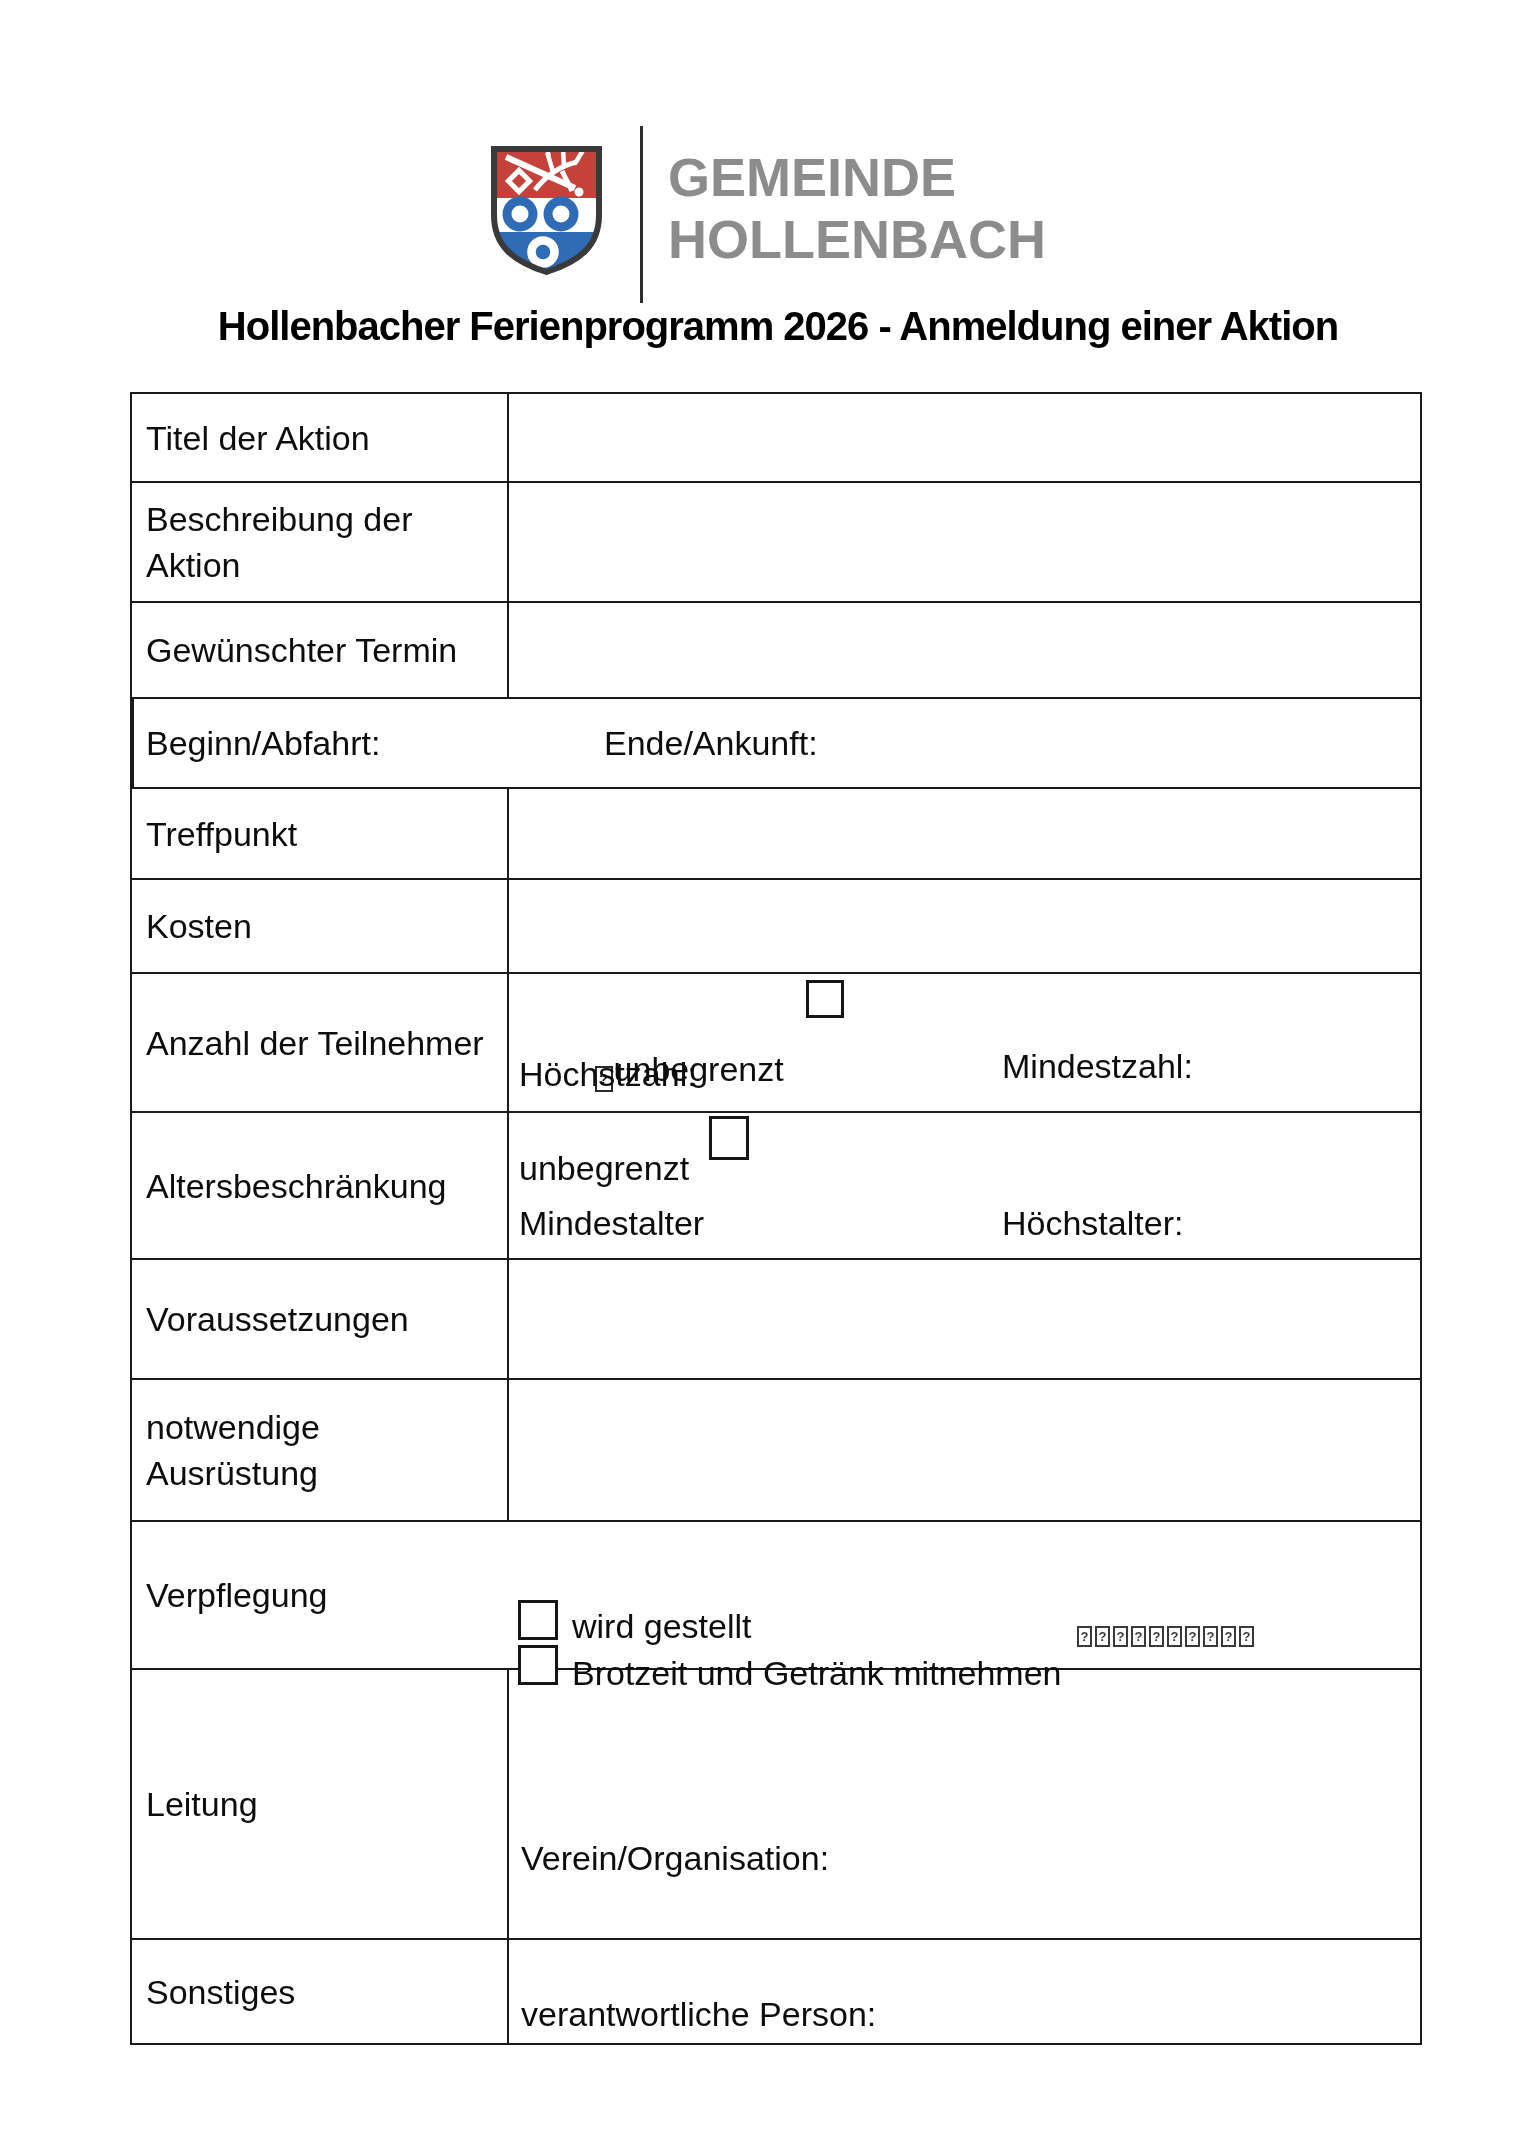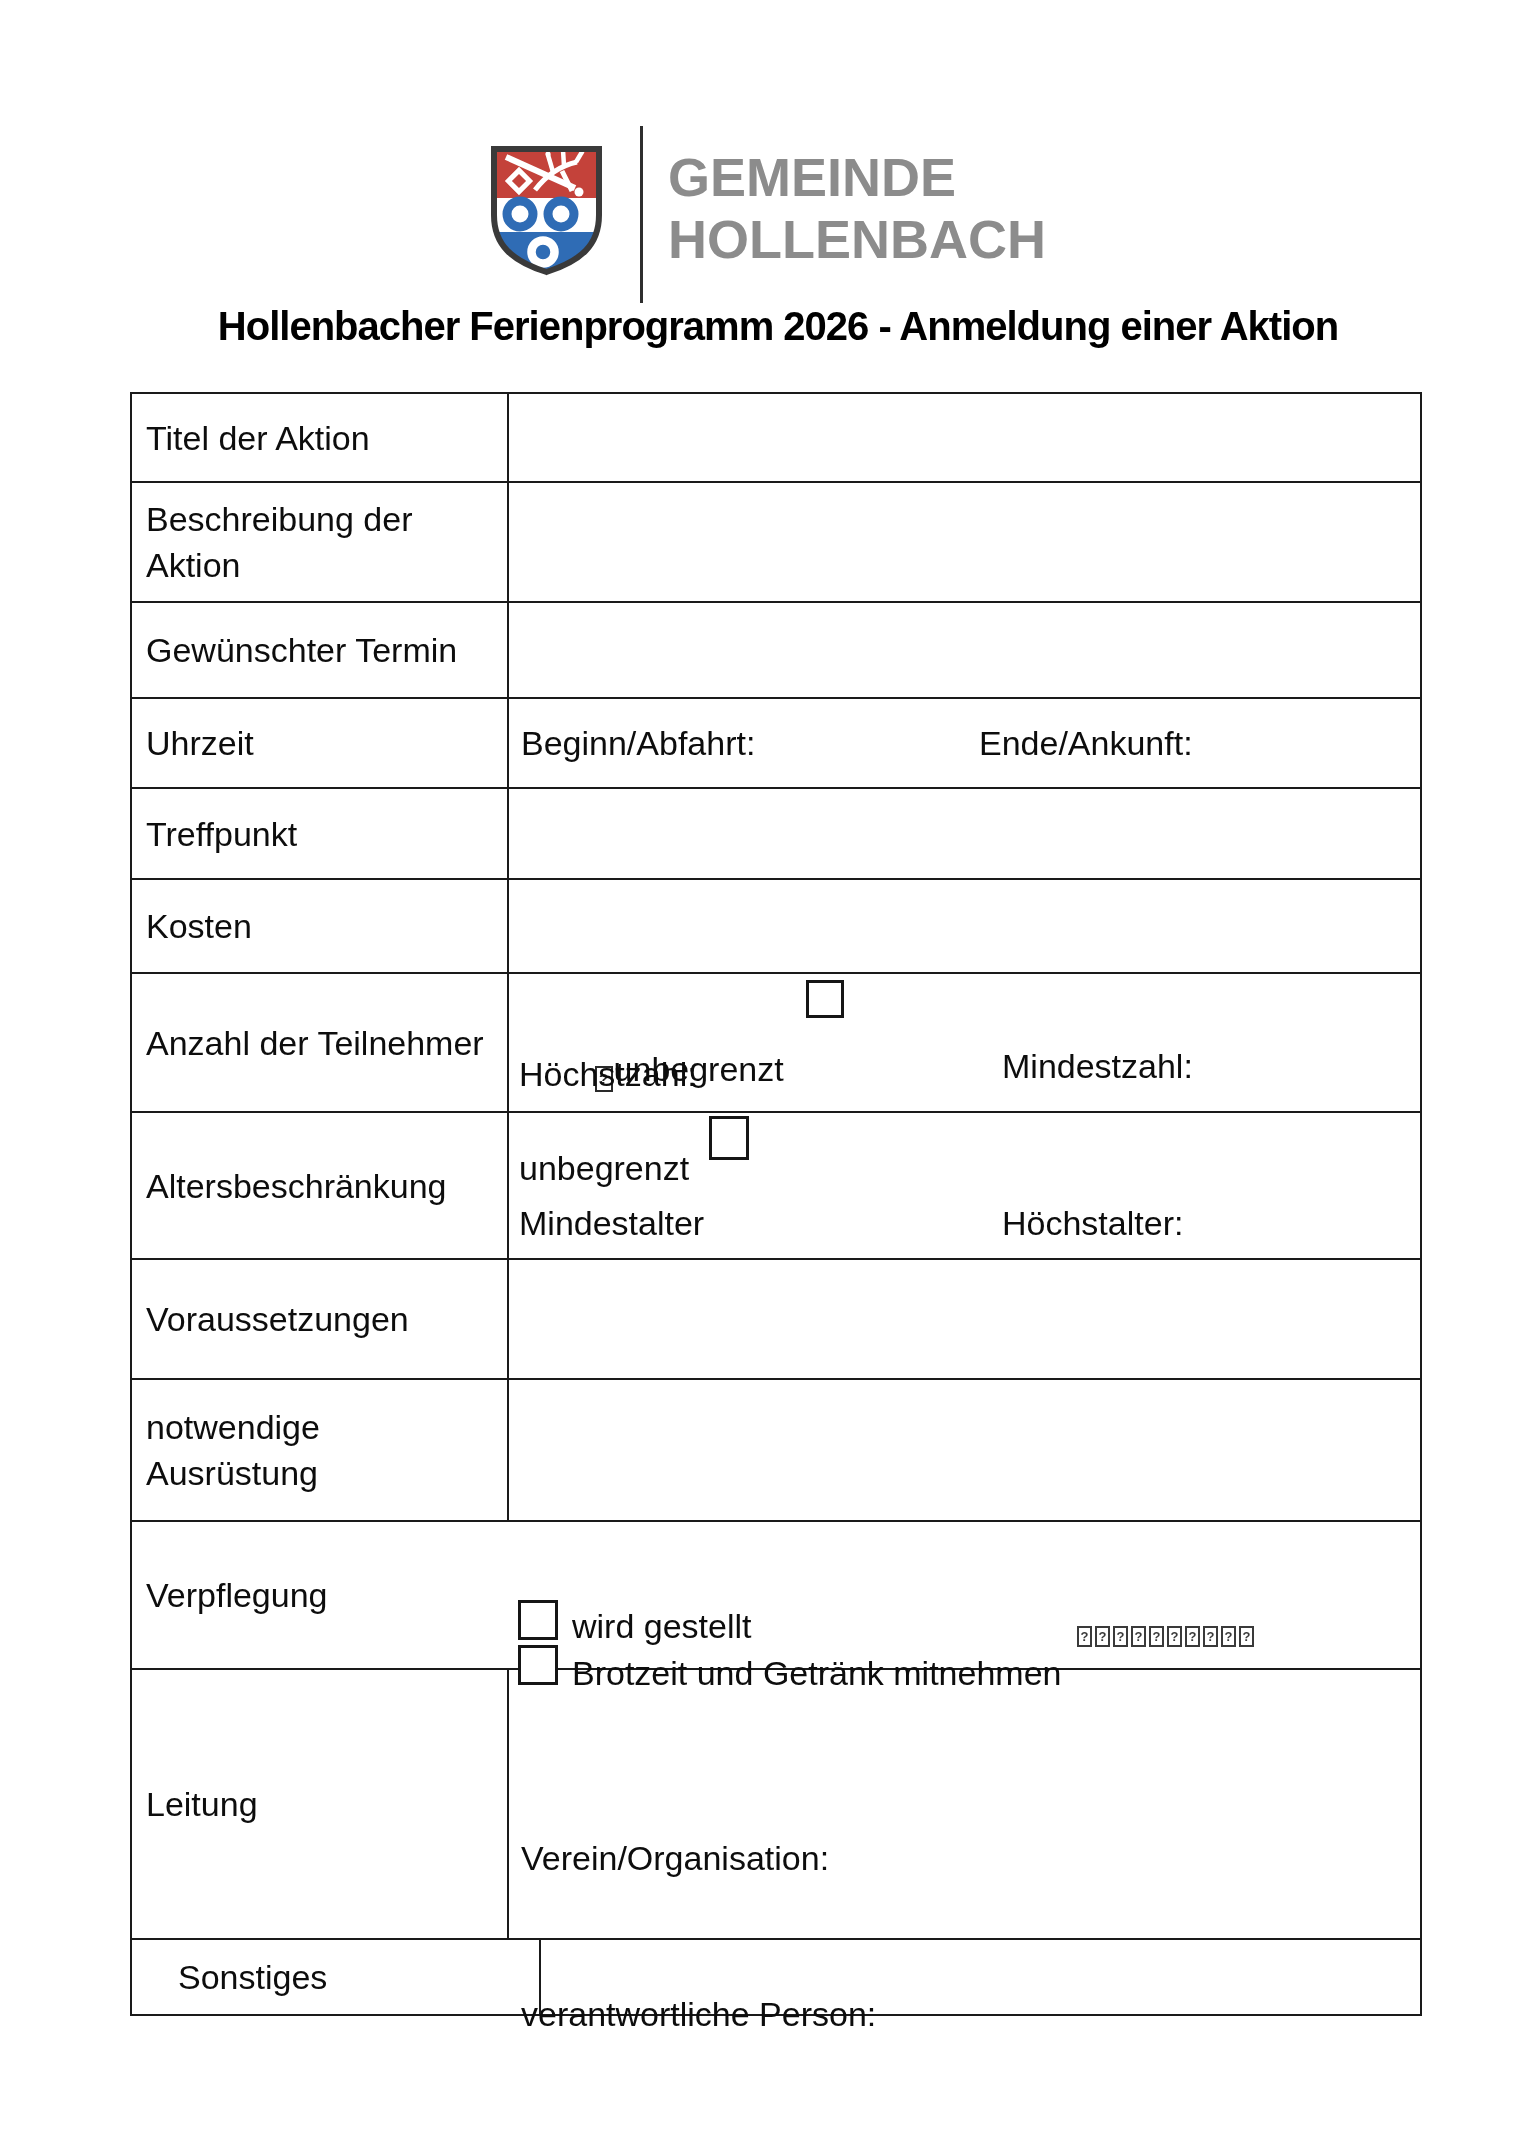--- a/index.html
+++ b/index.html
@@ -49,21 +49,21 @@
   .h-termin       { height:96px; }
   .h-uhrzeit      { height:90px; }
   .h-treffpunkt   { height:91px; }
   .h-kosten       { height:94px; }
   .h-teilnehmer   { height:139px; }
   .h-alter        { height:147px; }
   .h-ausruestung  { height:142px; }
   .h-voraussetzungen { height:120px; }
   .h-verpflegung  { height:148px;align-items:center; }
   .h-leitung      { height:270px; }
-  .h-sonstiges    { height:74px;padding-left:32px; }
+  .h-sonstiges    { height:103px; }
   
   .value.centered { display:flex; align-items:center; }
   .value.centered .lead { padding-left:12px; white-space:pre; }
   
   .checkbox {
     position:absolute; width:40px; height:40px;
     border:3px solid #151515; background:#fff;
   }
   
   .notdef {
@@ -134,21 +134,20 @@
 Aktion</div>
     <div class="cell value"></div>
   </div>
 
   <div class="row h-termin">
     <div class="cell label">Gewünschter Termin</div>
     <div class="cell value"></div>
   </div>
 
   <div class="row h-uhrzeit">
-    <div class="cell label">Uhrzeit</div>
     <div class="cell value centered">
       <span class="lead">Beginn/Abfahrt:</span>
       <span class="abs line" style="left:470px; top:50%; transform:translateY(-50%);">Ende/Ankunft:</span>
     </div>
   </div>
 
   <div class="row h-treffpunkt">
     <div class="cell label">Treffpunkt</div>
     <div class="cell value"></div>
   </div>

